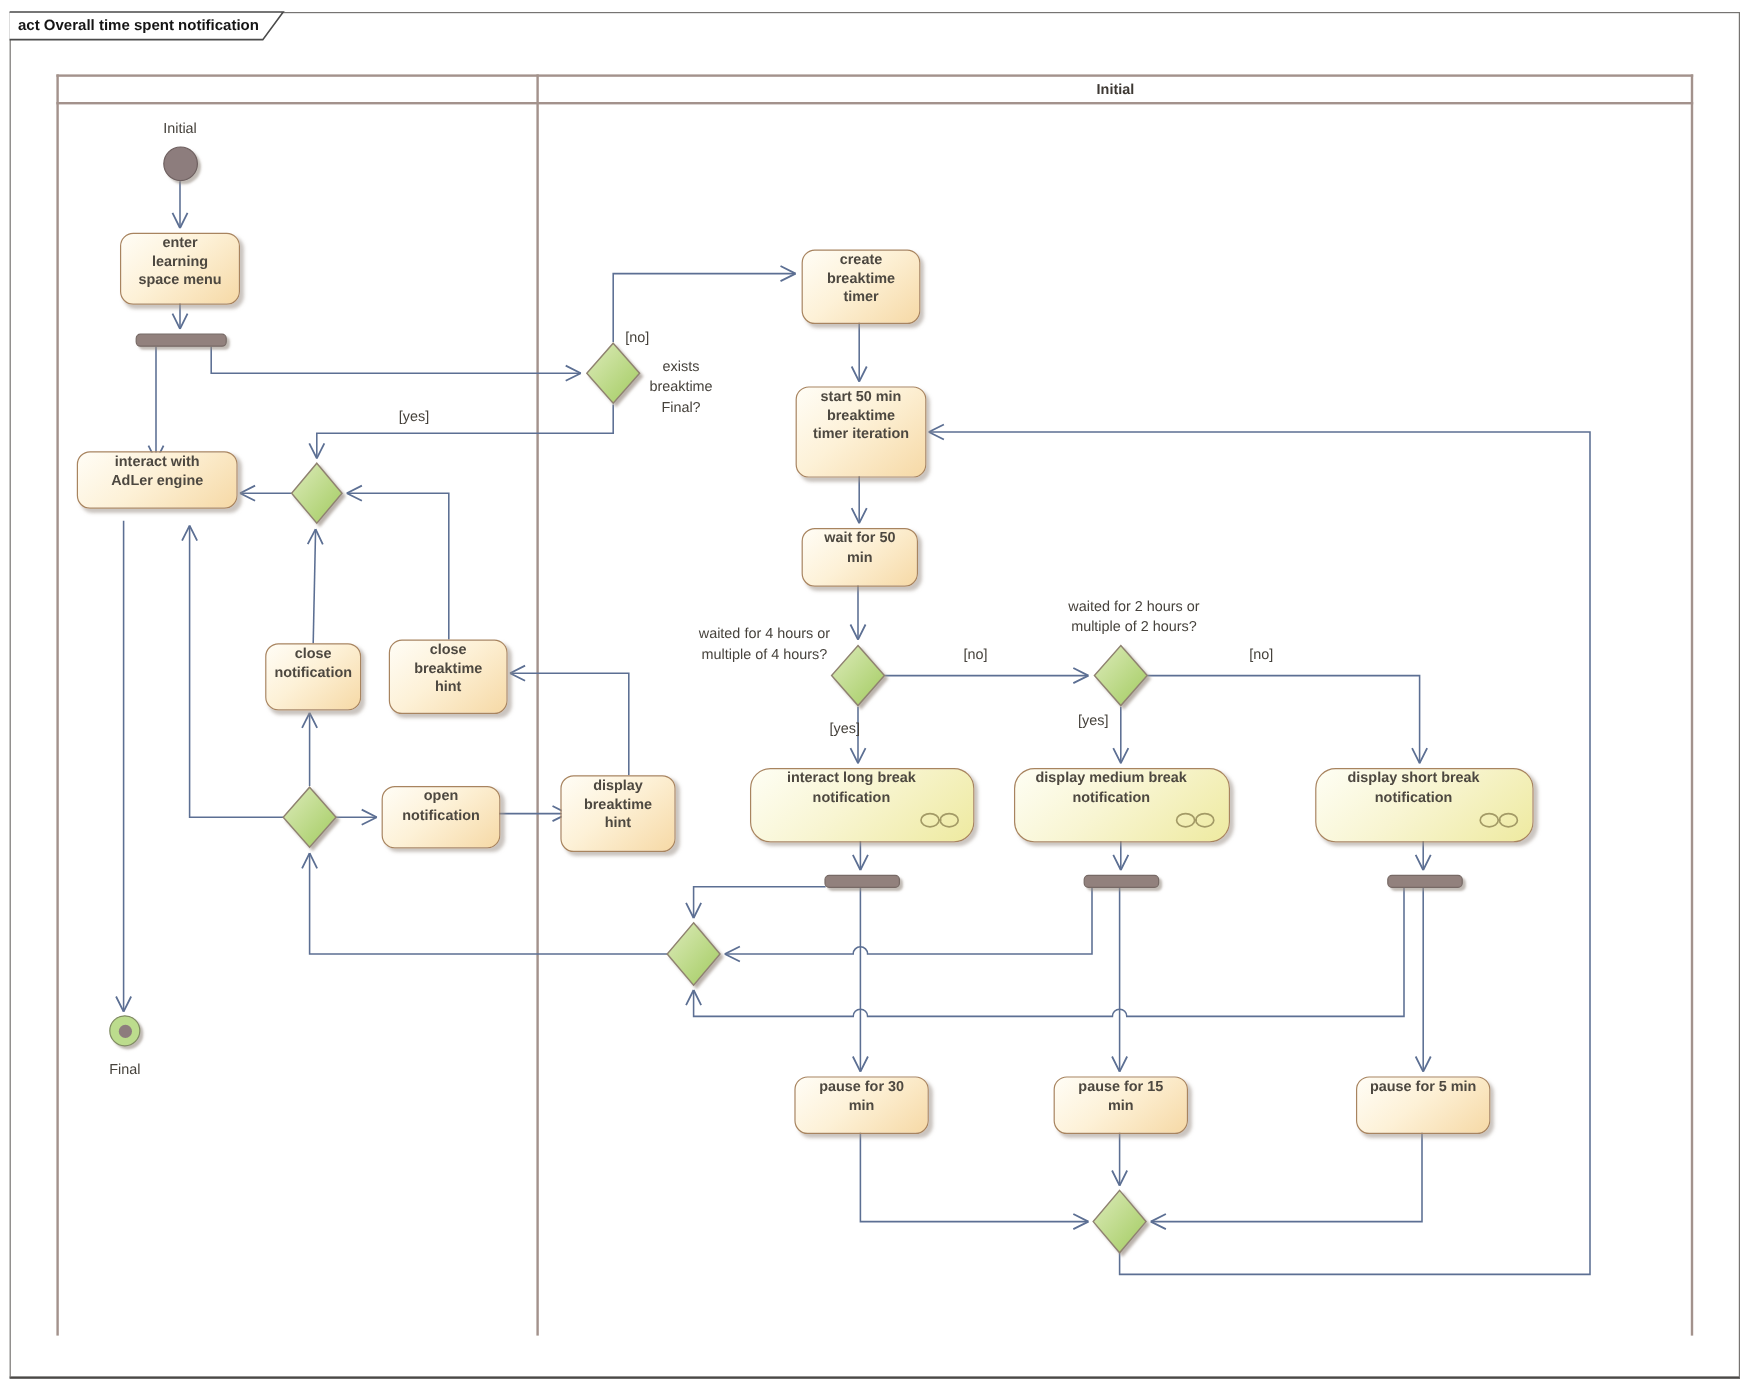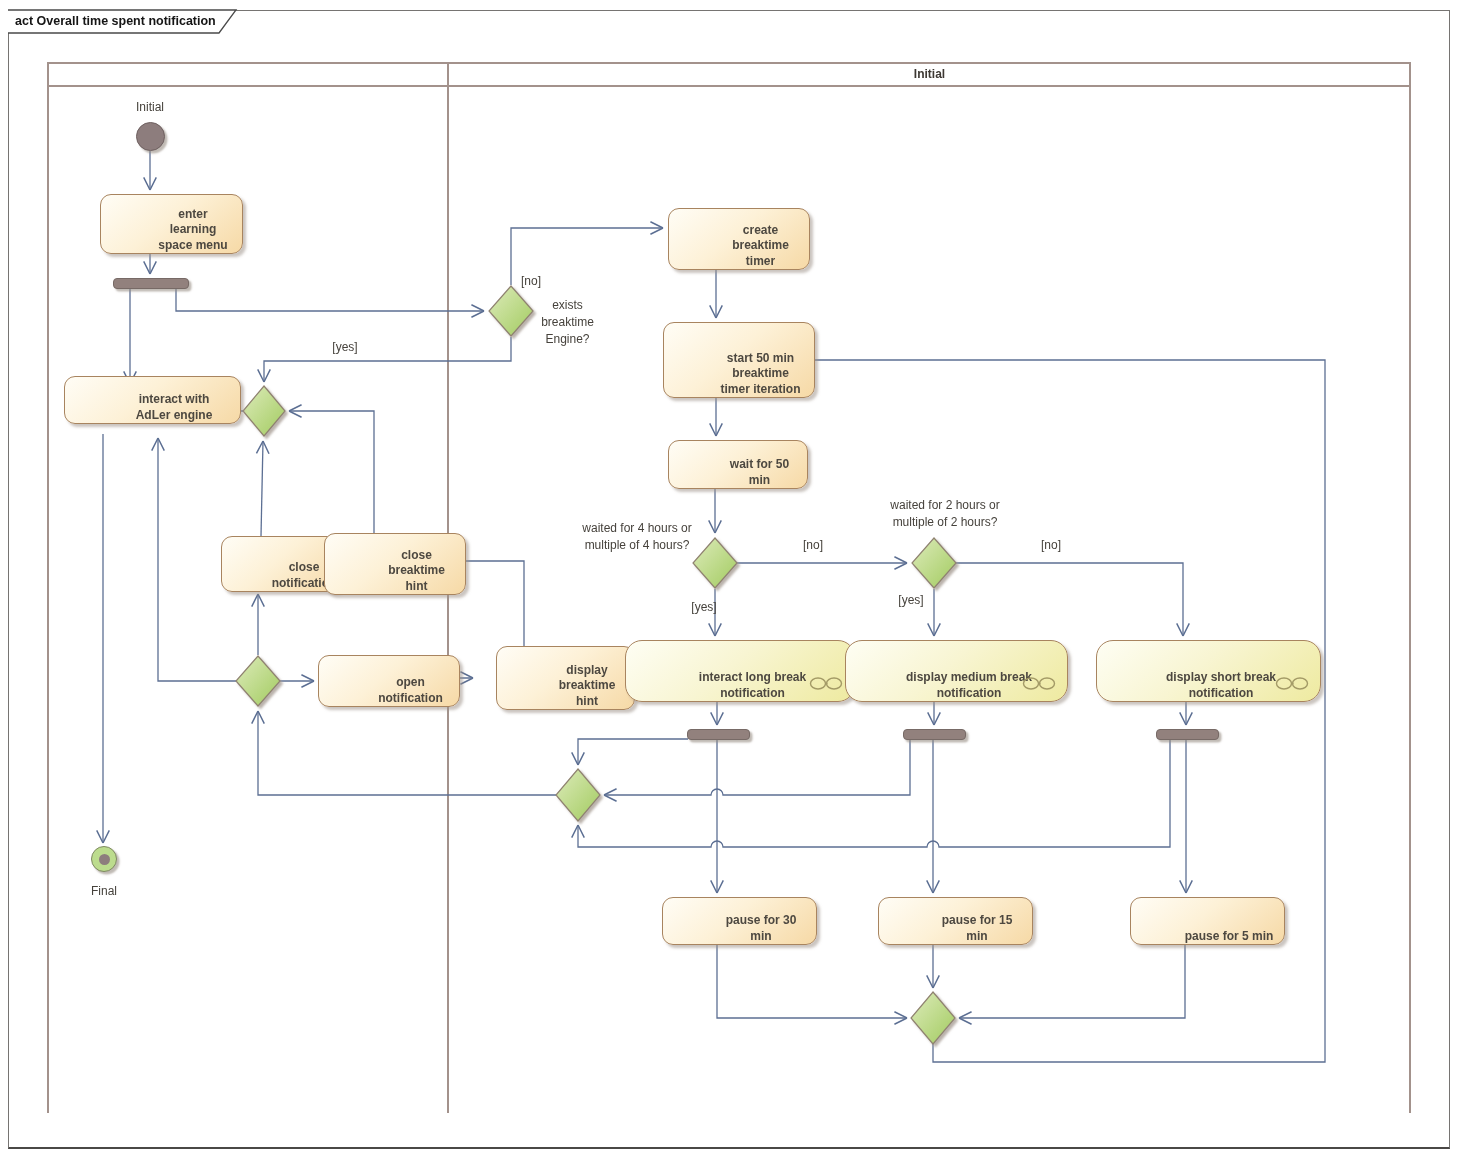--- a/index.html
+++ b/index.html
@@ -15,21 +15,21 @@
   .lane-header{position:absolute;display:flex;align-items:center;justify-content:center;
          font-size:12px;font-weight:bold;color:#3d3833;z-index:4;}
   
   #wires{position:absolute;left:0;top:0;z-index:2;}
   .edge{stroke:#5c6f93;stroke-width:1.3;fill:none;}
   .diamond{stroke:#8f8270;stroke-width:1.2;}
   
   .act{position:absolute;border:1.4px solid #a8845f;border-radius:11px;z-index:3;
        background:linear-gradient(140deg,#fffdf6 0%,#fdf1d7 45%,#f6d9a6 100%);
        box-shadow:3px 3px 3px rgba(158,148,138,.55);
-       display:flex;align-items:flex-end;justify-content:center;padding-left:43px;}
+       display:flex;align-items:flex-start;justify-content:center;}
   .act.yellow{background:linear-gradient(140deg,#fefef4 0%,#f8f5d2 45%,#eeeaa0 100%);border-radius:17px;}
   .lbl{font-size:12px;line-height:15.5px;font-weight:bold;color:#4d4840;
        text-align:center;white-space:pre-line;}
   .composite{position:absolute;right:11px;bottom:10px;}
   
   .bar{position:absolute;height:9px;background:#92817d;border:1px solid #776a66;
        border-radius:4px;box-shadow:2.5px 2.5px 2px rgba(150,140,130,.6);z-index:3;}
   
   .initial{position:absolute;width:27px;height:27px;border-radius:50%;background:#8d7d7d;
        border:1px solid #6e6060;box-shadow:2.5px 2.5px 2px rgba(150,140,130,.6);z-index:3;}
@@ -150,21 +150,21 @@
   <div class="act" style="left:324px;top:533px;width:97px;height:60px">
     <div class="lbl">close
 breaktime
 hint</div>
   </div>
   <div class="act" style="left:318px;top:655px;width:97px;height:50px">
     <div class="lbl">open
 notification</div>
   </div>
 
-  <div class="act" style="left:496px;top:646px;width:94px;height:62px">
+  <div class="act" style="left:467px;top:646px;width:94px;height:62px">
     <div class="lbl">display
 breaktime
 hint</div>
   </div>
   <div class="act" style="left:668px;top:208px;width:97px;height:60px">
     <div class="lbl">create
 breaktime
 timer</div>
   </div>
   <div class="act" style="left:663px;top:322px;width:107px;height:74px">
@@ -213,21 +213,21 @@
     <div class="lbl">pause for 15
 min</div>
   </div>
   <div class="act" style="left:1130px;top:897px;width:110px;height:46px">
     <div class="lbl">pause for 5 min</div>
   </div>
 
   <div class="guard" style="left:505px;top:273px;width:52px">[no]</div>
   <div class="guard" style="left:510px;top:297px;width:115px">exists
 breaktime
-Engine?</div>
+Final?</div>
   <div class="guard" style="left:317px;top:339px;width:56px">[yes]</div>
   <div class="guard" style="left:556px;top:520px;width:162px">waited for 4 hours or
 multiple of 4 hours?</div>
   <div class="guard" style="left:676px;top:599px;width:56px">[yes]</div>
   <div class="guard" style="left:785px;top:537px;width:56px">[no]</div>
   <div class="guard" style="left:863px;top:497px;width:164px">waited for 2 hours or
 multiple of 2 hours?</div>
   <div class="guard" style="left:883px;top:592px;width:56px">[yes]</div>
   <div class="guard" style="left:1023px;top:537px;width:56px">[no]</div>
 

